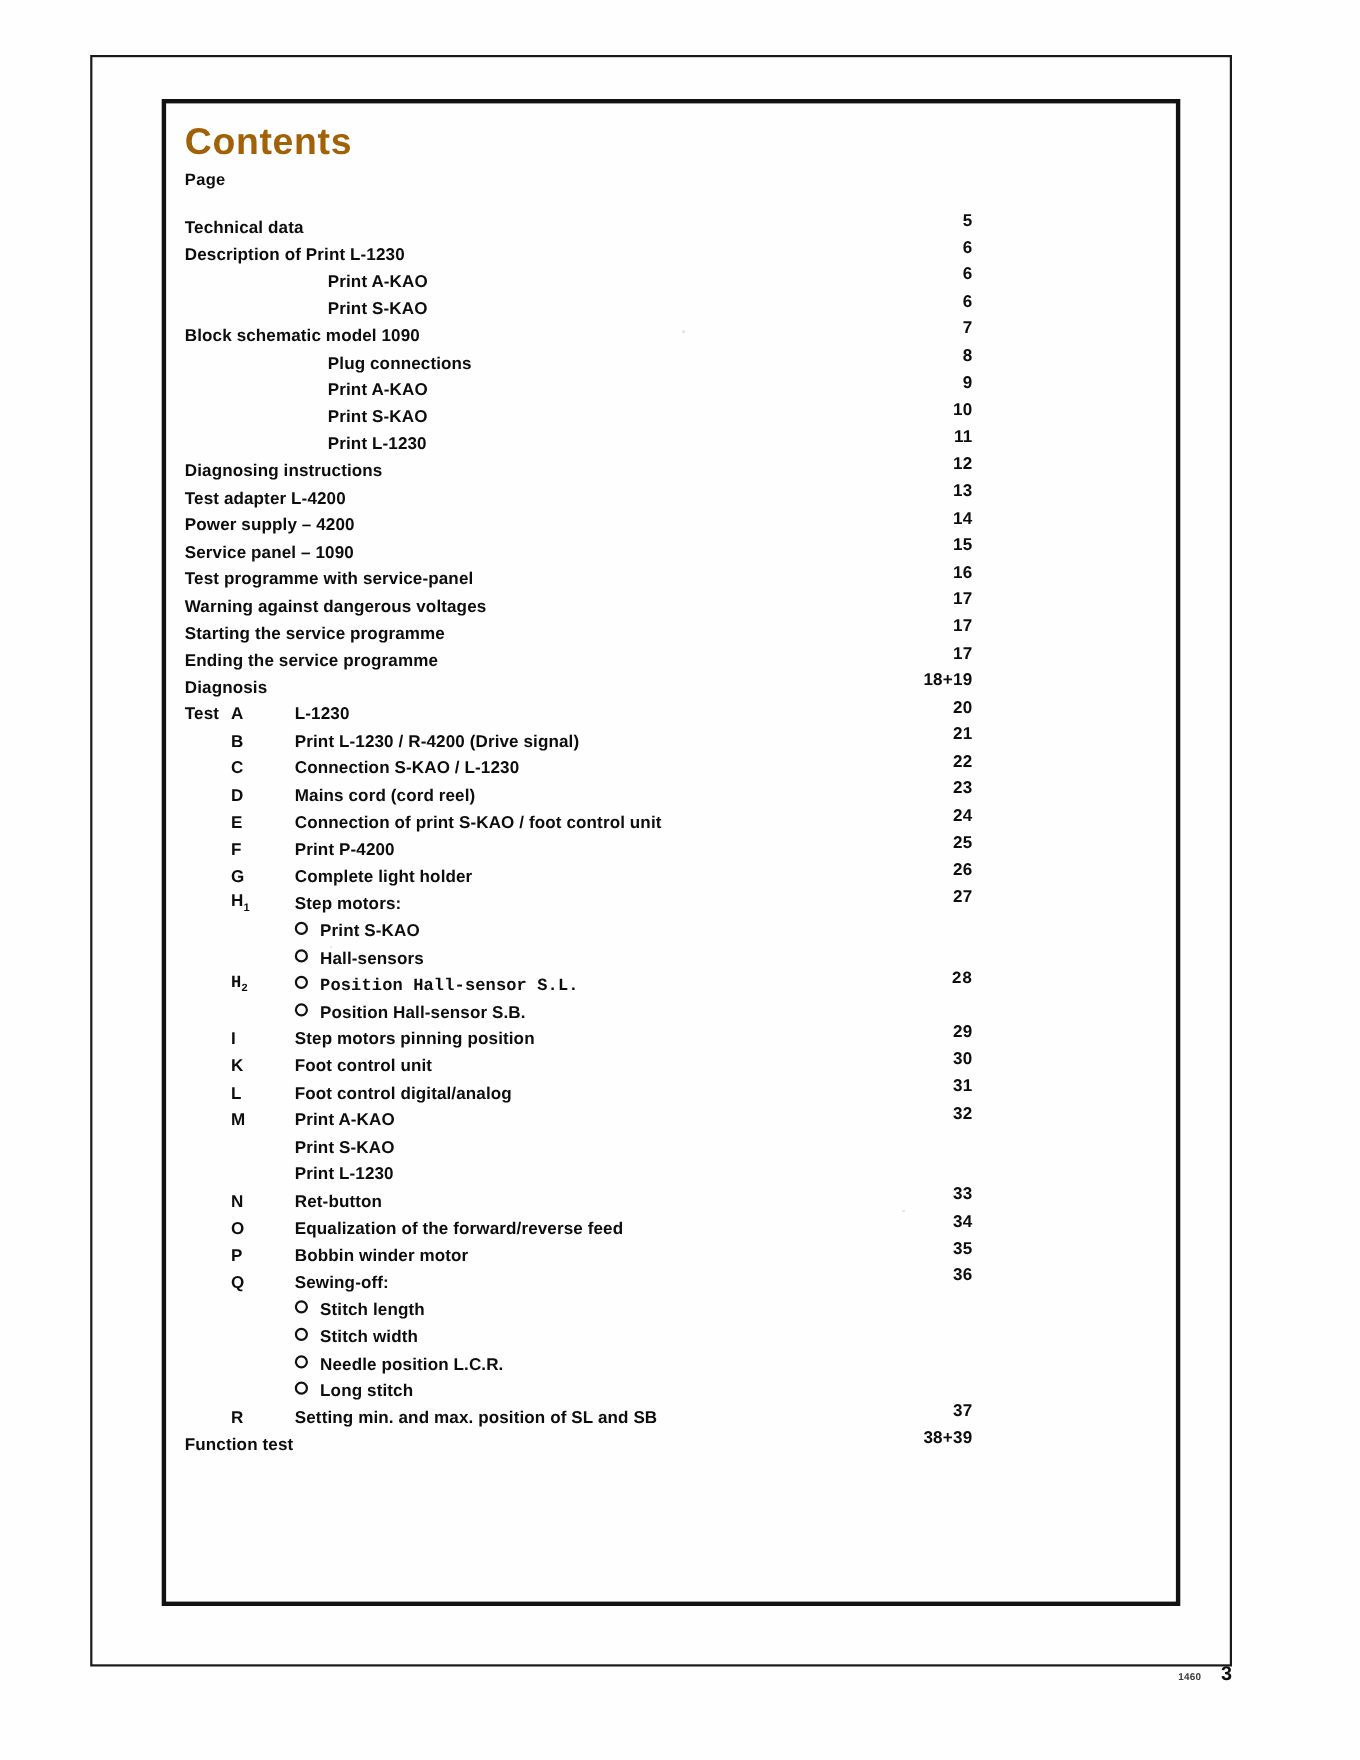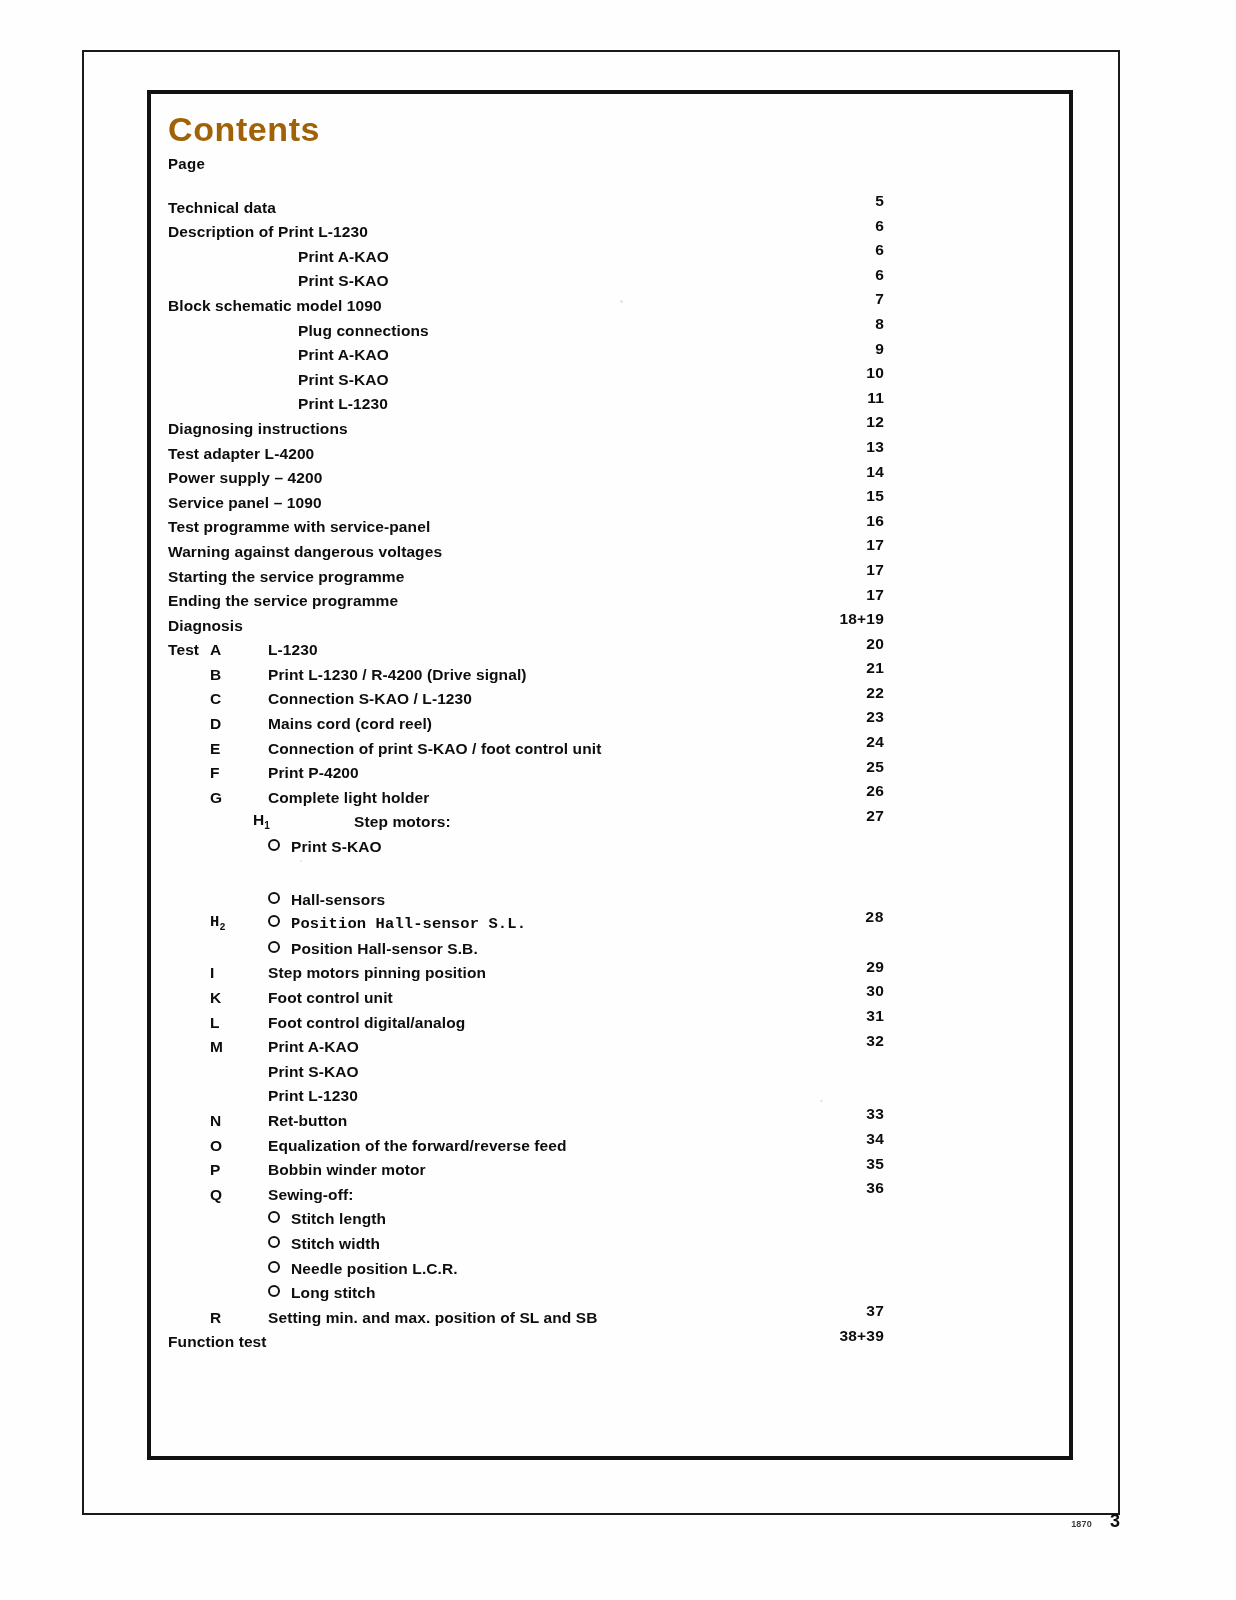--- a/index.html
+++ b/index.html
@@ -277,32 +277,32 @@
         <span class="letter">F</span>
         <span class="desc">Print P-4200</span>
         <span class="pg">25</span>
       </div>
       <div class="row" style="padding-left: 0px;">
         <span class="testlabel"></span>
         <span class="letter">G</span>
         <span class="desc">Complete light holder</span>
         <span class="pg">26</span>
       </div>
-      <div class="row" style="padding-left: 0px; gap: 43px;">
+      <div class="row" style="padding-left: 0px;">
         <span class="testlabel"></span>
         <span class="letter">H<span class="sub">1</span></span>
         <span class="desc">Step motors:</span>
         <span class="pg">27</span>
       </div>
       <div class="row" style="padding-left: 0px;">
         <span class="testlabel"></span>
         <span class="letter"></span>
         <span class="desc"><span class="bullet"></span>Print S-KAO</span>
       </div>
-      <div class="row" style="padding-left: 0px; margin-top: 28px;">
+      <div class="row" style="padding-left: 0px;">
         <span class="testlabel"></span>
         <span class="letter"></span>
         <span class="desc"><span class="bullet"></span>Hall-sensors</span>
       </div>
       <div class="row" style="padding-left: 0px; font-family: Liberation Mono, monospace;">
         <span class="testlabel"></span>
         <span class="letter">H<span class="sub">2</span></span>
         <span class="desc"><span class="bullet"></span>Position Hall-sensor S.L.</span>
         <span class="pg">28</span>
       </div>
@@ -395,20 +395,20 @@
         <span class="desc">Setting min. and max. position of SL and SB</span>
         <span class="pg">37</span>
       </div>
       <div class="row ind-0">
         <span class="lead">Function test</span>
         <span class="pg">38+39</span>
       </div>
     </div>
 
   <div class="footer">
-    <span class="model">1870</span>
+    <span class="model">1460</span>
     <span class="folio">3</span>
   </div>
 
   <div class="speck" style="left:620px; top:300px; width:3px; height:3px;"></div>
   <div class="speck" style="left:300px; top:860px; width:2px; height:2px;"></div>
   <div class="speck" style="left:820px; top:1100px; width:3px; height:2px;"></div>
 </div>
 
 </body></html>

